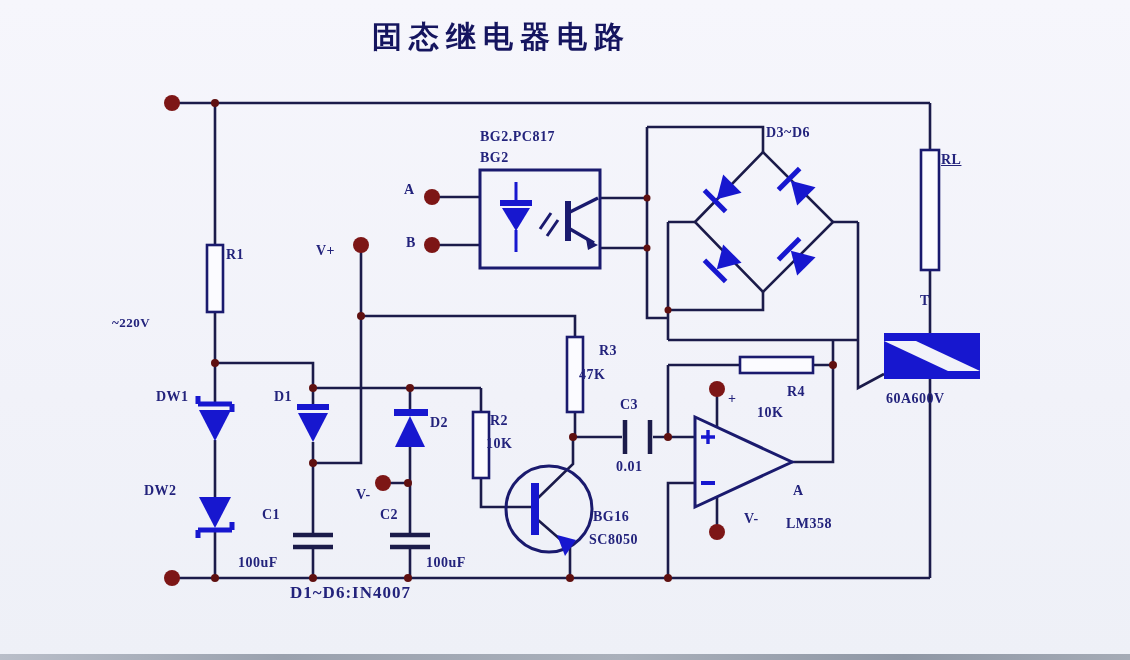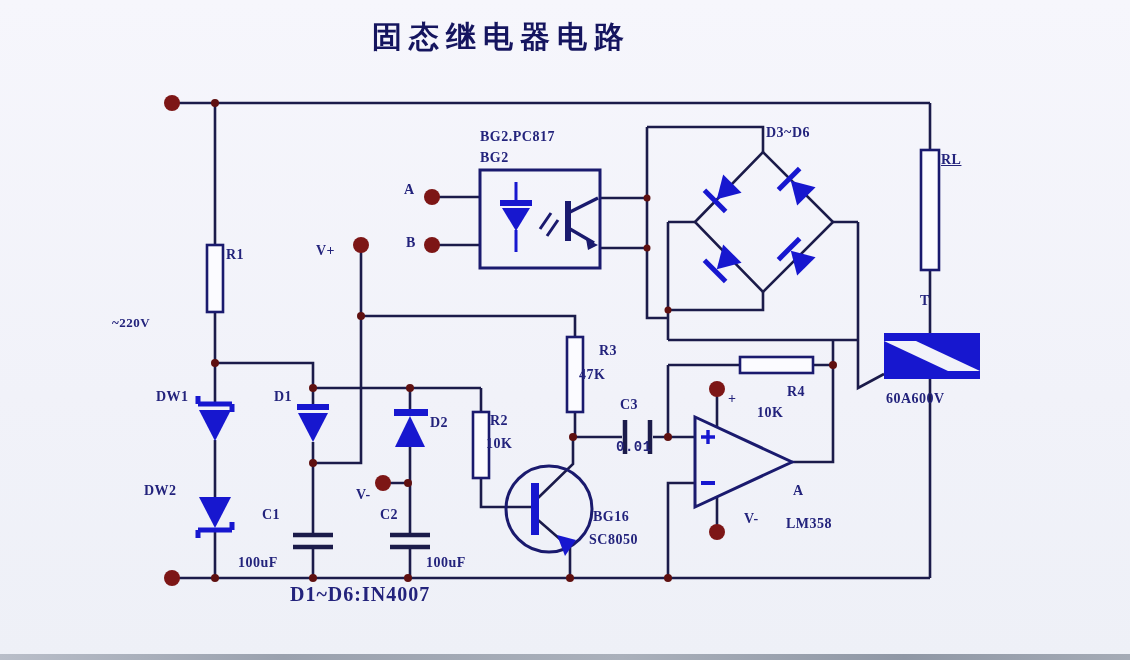--- a/index.html
+++ b/index.html
@@ -9,21 +9,21 @@
     font-family:"Liberation Serif","DejaVu Serif",serif;
   }
   .lbl{
     position:absolute;color:#23237c;font-weight:bold;font-size:14px;
     white-space:nowrap;line-height:1;letter-spacing:.5px;
   }
   .title{
     font-size:30px;color:#15155f;letter-spacing:7px;font-weight:bold;
     width:360px;text-align:left;
   }
-  .note{font-size:20px;letter-spacing:1px;}
+  .note{font-size:17px;letter-spacing:1px;}
   svg{position:absolute;left:0;top:0;}
   #bottom-strip{
     position:absolute;left:0;bottom:0;width:1130px;height:6px;
     background:linear-gradient(90deg,#b9bec9 0%,#9aa1ae 25%,#aab0bb 55%,#8f97a5 80%,#a5abb6 100%);
   }
 </style>
 </head>
 <body>
 
 <div id="stage">
@@ -206,21 +206,21 @@
   <div class="lbl" style="left:426px;top:556px;">100uF</div>
 
   <div class="lbl" style="left:490px;top:414px;">R2</div>
   <div class="lbl" style="left:486px;top:437px;">10K</div>
   <div class="lbl" style="left:583px;top:344px;margin-left:16px;">R3</div>
   <div class="lbl" style="left:579px;top:368px;">47K</div>
   <div class="lbl" style="left:760px;top:385px;margin-left:27px;">R4</div>
   <div class="lbl" style="left:757px;top:406px;">10K</div>
 
   <div class="lbl" style="left:620px;top:398px;">C3</div>
-  <div class="lbl" style="left:616px;top:440px;font-family:Liberation Mono, monospace;">0.01</div>
+  <div class="lbl" style="left:616px;top:460px;">0.01</div>
 
   <div class="lbl" style="left:316px;top:244px;">V+</div>
   <div class="lbl" style="left:356px;top:488px;">V-</div>
 
   <div class="lbl" style="left:404px;top:183px;">A</div>
   <div class="lbl" style="left:406px;top:236px;">B</div>
   <div class="lbl" style="left:480px;top:130px;">BG2.PC817</div>
   <div class="lbl" style="left:480px;top:151px;text-align:right;">BG2</div>
 
   <div class="lbl" style="left:766px;top:126px;">D3~D6</div>

